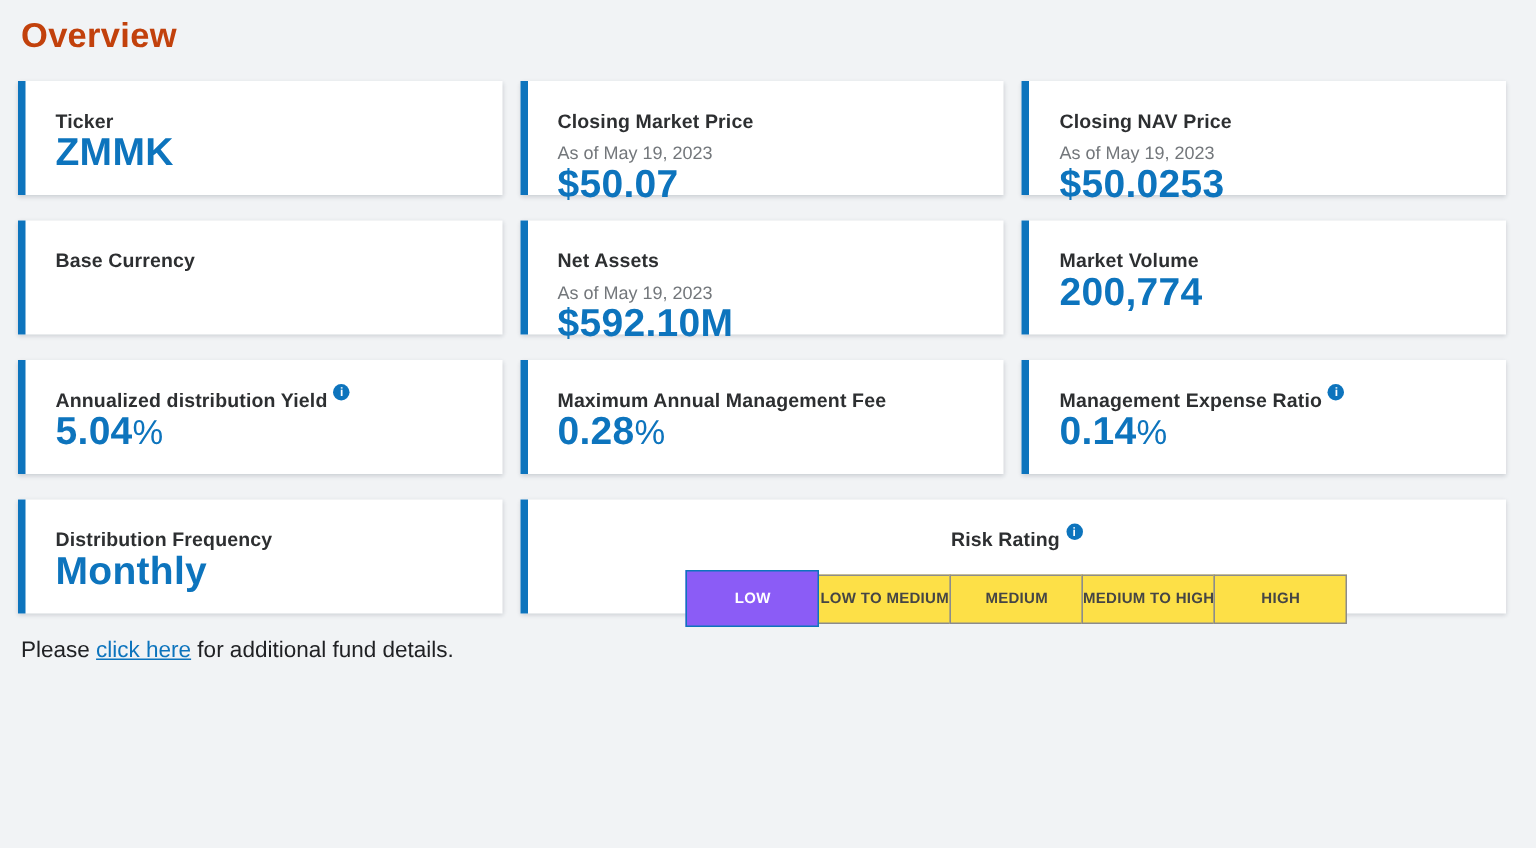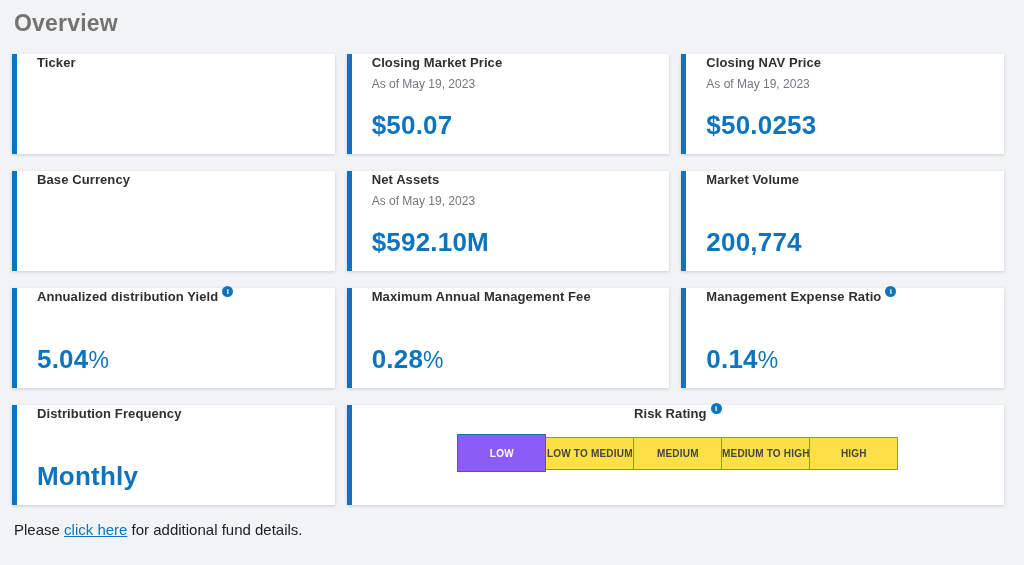--- a/index.html
+++ b/index.html
@@ -6,35 +6,35 @@
   html, body {
     width: 1024px; height: 565px;
     background: #f1f3f5;
     font-family: "Liberation Sans", sans-serif;
     overflow: hidden;
   }
   .page { padding: 10px 20px 0 12px; }
   .page-title {
     font-size: 23px;
     font-weight: 700;
-    color: #737373;
+    color: #c2410c;
     margin: 0 0 17px 2px;
     letter-spacing: 0.2px;
   }
   .grid {
     display: grid;
     grid-template-columns: repeat(3, 1fr);
     gap: 17px 12px;
   }
   .card {
     background: #ffffff;
     border-left: 5px solid #0d74bd;
-    height: 100px;
+    height: 76px;
     box-shadow: 0 1px 3px rgba(30, 40, 55, 0.18);
-    padding: 1px 20px 16px 20px;
+    padding: 19px 20px 16px 20px;
     display: flex;
     flex-direction: column;
   }
   .risk-card { grid-column: span 2; align-items: center; }
   .label-row { display: flex; align-items: flex-start; }
   .label {
     font-size: 13px;
     font-weight: 600;
     color: #2d2f31;
     letter-spacing: 0.1px;
@@ -117,20 +117,21 @@
   <h1 class="page-title">Overview</h1>
 
   <div class="grid">
 
     <div class="card">
       <div class="label-row">
         <span class="label">Ticker</span>
 
       </div>
 
+      <div class="value"><span>ZMMK</span><span class="pct"></span></div>
     </div>
 
     <div class="card">
       <div class="label-row">
         <span class="label">Closing Market Price</span>
 
       </div>
       <div class="asof">As of May 19, 2023</div>
       <div class="value"><span>$50.07</span><span class="pct"></span></div>
     </div>

